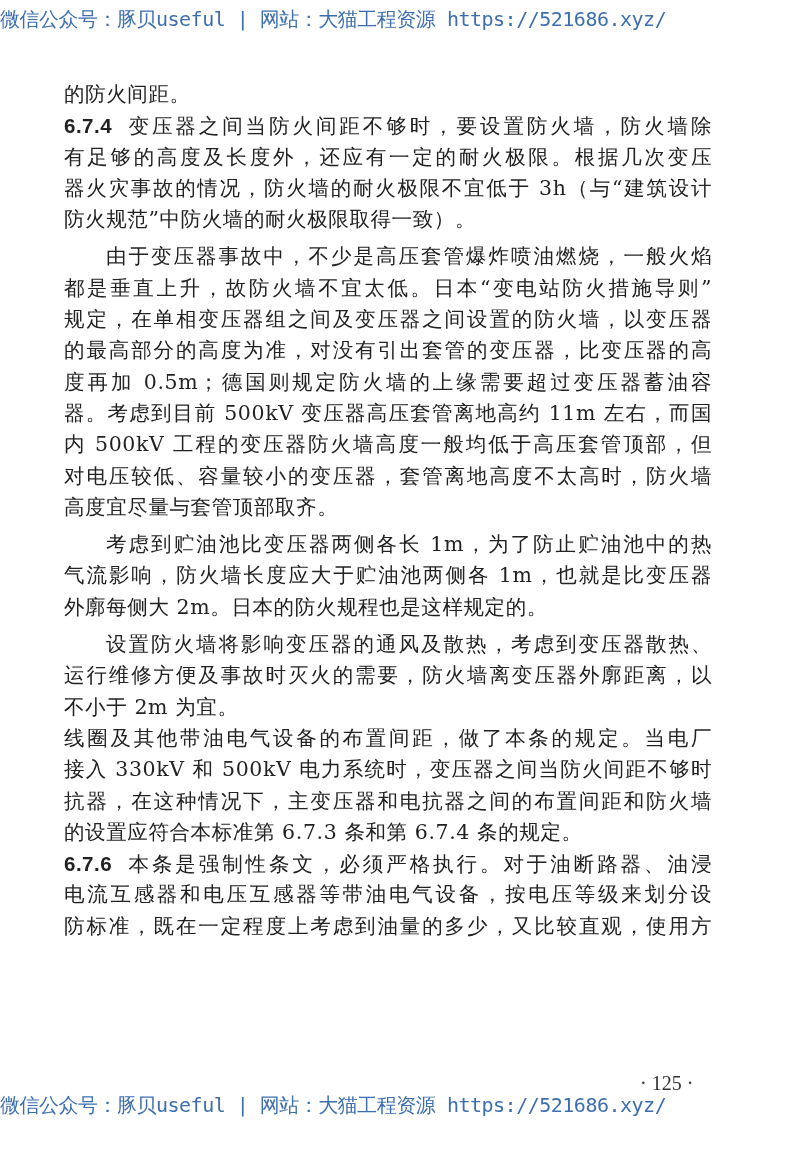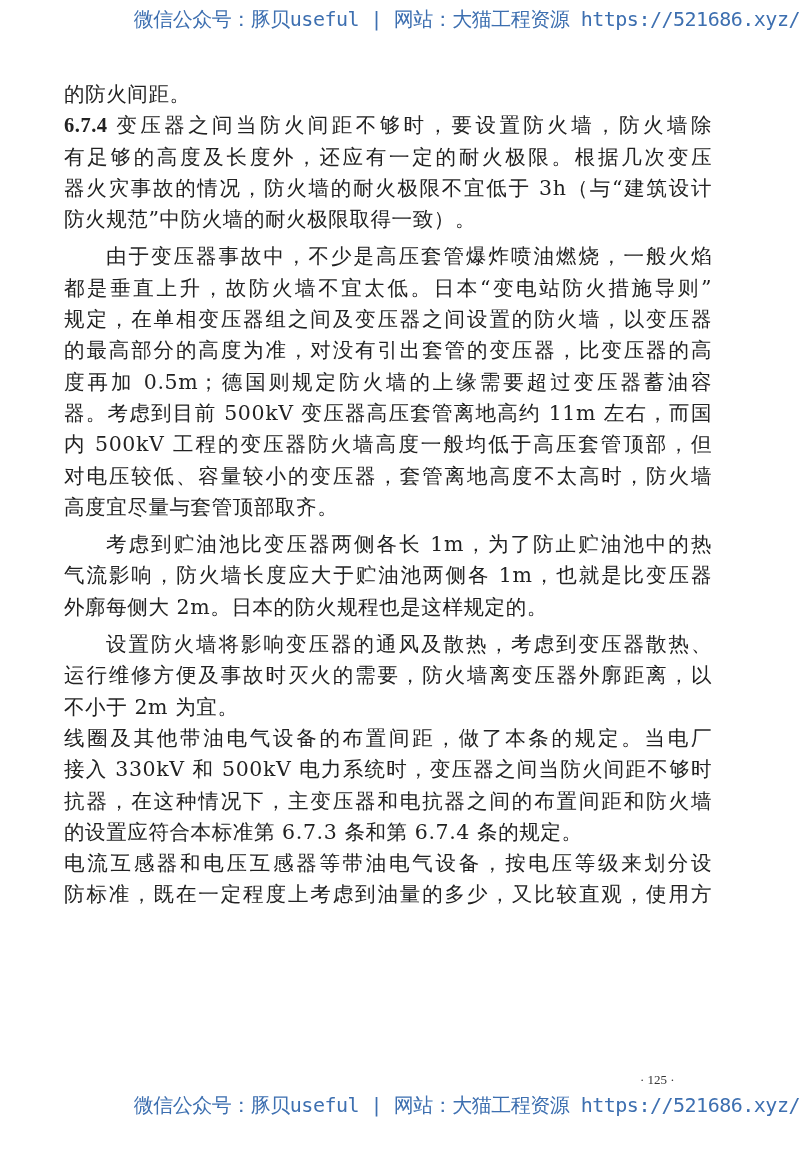--- a/index.html
+++ b/index.html
@@ -1,37 +1,37 @@
 <!DOCTYPE html>
 <html><head>
 <meta charset="utf-8">
 <style>
   html, body { margin: 0; padding: 0; }
   body {
     width: 800px; height: 1170px; background: #ffffff; position: relative; overflow: hidden;
     font-family: "DejaVu Serif", "Liberation Serif", serif; color: #222;
   }
   .watermark {
-    position: absolute; left: 0; width: 800px; text-align: right;
+    position: absolute; left: 0; width: 800px; text-align: left;
     color: #3d6fb0; font-family: "DejaVu Sans Mono", "Liberation Mono", monospace;
     font-size: 20px; letter-spacing: -0.5px; white-space: nowrap;
   }
   .wm-top { top: 6px; }
   .wm-bottom { top: 1092px; }
   .page { position: absolute; left: 64px; top: 79px; width: 648px; }
   .line {
     height: 31.3px; line-height: 31.3px; font-size: 20.5px; white-space: nowrap;
     letter-spacing: 0.6px; text-align: justify; text-align-last: justify;
   }
   .line.last { text-align-last: left; }
   .line.indent { padding-left: 42px; }
   .gap { height: 6px; }
-  .num { font-weight: bold; font-family: Liberation Serif, serif; margin-right: 6px; letter-spacing: 0.5px; }
+  .num { font-weight: bold; font-family: Liberation Sans, sans-serif; margin-right: 14px; letter-spacing: 0.5px; }
   .pagenum {
-    position: absolute; top: 1072px; left: 640px; font-size: 13px; color: #333;
+    position: absolute; top: 1072px; left: 640px; font-size: 20px; color: #333;
     font-family: "Liberation Serif", serif;
   }
 </style>
 </head>
 <body>
 
 <div class="watermark wm-top">微信公众号：豚贝useful | 网站：大猫工程资源 https://521686.xyz/</div>
 
 <div class="page">
   <div class="line last">的防火间距。</div>
@@ -54,19 +54,20 @@
   <div class="line">气流影响，防火墙长度应大于贮油池两侧各 1m，也就是比变压器</div>
   <div class="line last">外廓每侧大 2m。日本的防火规程也是这样规定的。</div>
   <div class="gap"></div>
   <div class="line indent">设置防火墙将影响变压器的通风及散热，考虑到变压器散热、</div>
   <div class="line">运行维修方便及事故时灭火的需要，防火墙离变压器外廓距离，以</div>
   <div class="line last">不小于 2m 为宜。</div>
   <div class="line">线圈及其他带油电气设备的布置间距，做了本条的规定。当电厂</div>
   <div class="line">接入 330kV 和 500kV 电力系统时，变压器之间当防火间距不够时</div>
   <div class="line">抗器，在这种情况下，主变压器和电抗器之间的布置间距和防火墙</div>
   <div class="line last">的设置应符合本标准第 6.7.3 条和第 6.7.4 条的规定。</div>
+  <div class="line"><span class="num">6.7.6</span><span>本条是强制性条文，必须严格执行。对于油断路器、油浸</span></div>
   <div class="line">电流互感器和电压互感器等带油电气设备，按电压等级来划分设</div>
   <div class="line">防标准，既在一定程度上考虑到油量的多少，又比较直观，使用方</div>
 </div>
 
 <div class="pagenum">· 125 ·</div>
 
 <div class="watermark wm-bottom">微信公众号：豚贝useful | 网站：大猫工程资源 https://521686.xyz/</div>
 
 </body></html>

